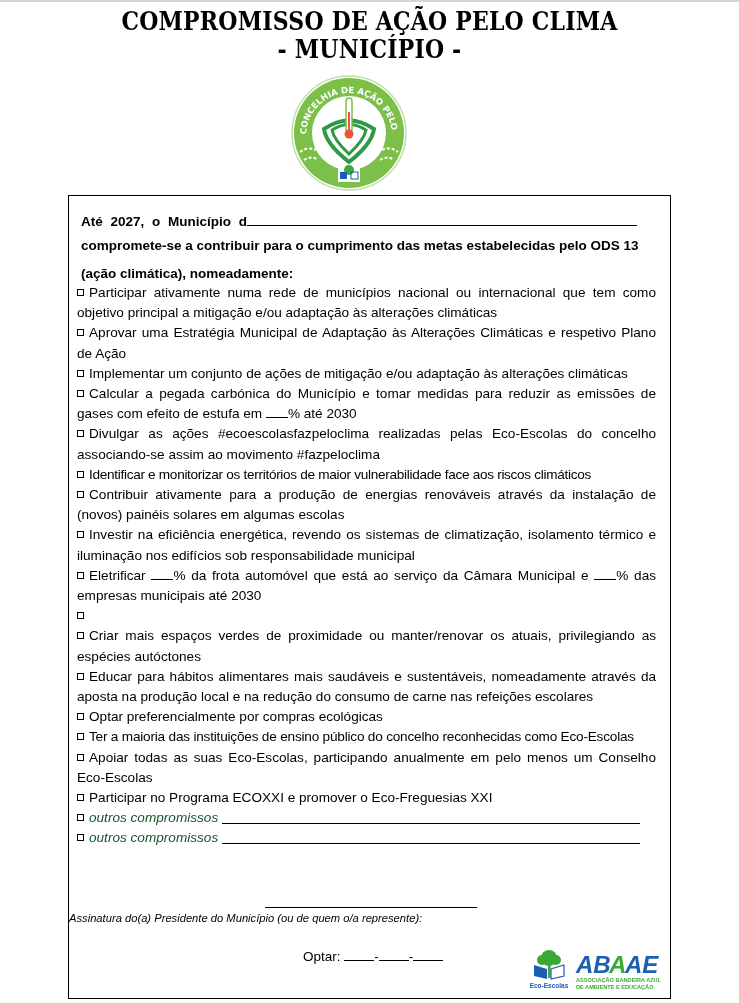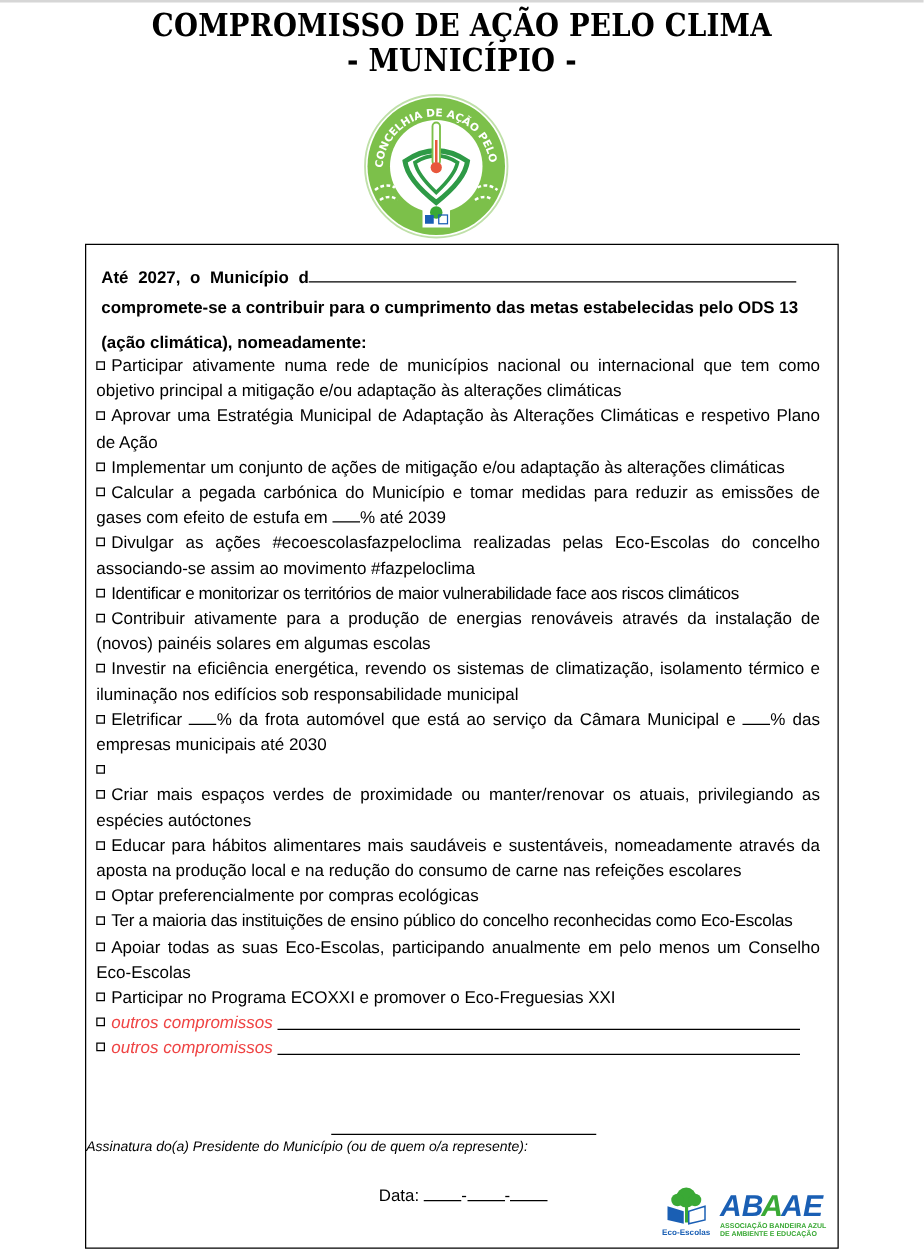--- a/index.html
+++ b/index.html
@@ -14,21 +14,21 @@
   .badge { position: absolute; left: 286px; top: 74px; width: 126px; height: 118px; }
   .box { position: absolute; left: 68px; top: 195px; width: 603px; height: 804px;
          border: 1px solid #000; box-sizing: border-box; }
   .intro { position: absolute; left: 12px; width: 580px; font-size: 13.5px; font-weight: bold; }
   .intro .fill { display: inline-block; border-bottom: 1px solid #000; height: 14px; vertical-align: baseline; }
   .items { position: absolute; left: 8px; top: 87px; width: 579px; font-size: 13.6px; line-height: 20.2px; }
   .item { text-align: justify; margin: 0; }
   .chk { display: inline-block; width: 7px; height: 7px; border: 1px solid #000; margin-right: 5px;
          vertical-align: 1px; box-sizing: border-box; }
   .blank { display: inline-block; width: 22px; border-bottom: 1px solid #000; height: 12px; }
-  .other { color: #ef4444; font-style: italic; }
+  .other { color: #14532d; font-style: italic; }
   .other-line { display: inline-block; border-bottom: 1px solid #000; height: 14px; vertical-align: -2px; }
   .sigline { position: absolute; left: 196px; top: 711px; width: 212px; border-bottom: 1px solid #000; }
   .siglabel { position: absolute; left: 0; top: 716px; width: 603px; text-align: left;
               font-size: 11.2px; font-style: italic; }
   .date { position: absolute; left: 234px; top: 752px; font-size: 13.5px; }
   .date .dl { display: inline-block; width: 30px; border-bottom: 1px solid #000; height: 12px; }
   .eco-logo { position: absolute; left: 459px; top: 752px; width: 42px; height: 42px; }
   .abaae { position: absolute; left: 505px; top: 755px; width: 92px; height: 40px; }
 </style>
 </head>
@@ -65,42 +65,42 @@
   <div class="intro" style="top:15px;">
     <span style="word-spacing:4px;">Até 2027, o Município d</span><span class="fill" style="width:390px;"></span>
   </div>
   <div class="intro" style="top:42px;">compromete-se a contribuir para o cumprimento das metas estabelecidas pelo ODS 13</div>
   <div class="intro" style="top:70px;">(ação climática), nomeadamente:</div>
 
   <div class="items">
     <p class="item"><span class="chk"></span><span>Participar ativamente numa rede de municípios nacional ou internacional que tem como objetivo principal a mitigação e/ou adaptação às alterações climáticas</span></p>
     <p class="item"><span class="chk"></span><span>Aprovar uma Estratégia Municipal de Adaptação às Alterações Climáticas e respetivo Plano de Ação</span></p>
     <p class="item"><span class="chk"></span><span>Implementar um conjunto de ações de mitigação e/ou adaptação às alterações climáticas</span></p>
-    <p class="item"><span class="chk"></span><span>Calcular a pegada carbónica do Município e tomar medidas para reduzir as emissões de gases com efeito de estufa em </span><span class="blank"></span><span>% até 2039</span></p>
+    <p class="item"><span class="chk"></span><span>Calcular a pegada carbónica do Município e tomar medidas para reduzir as emissões de gases com efeito de estufa em </span><span class="blank"></span><span>% até 2030</span></p>
     <p class="item"><span class="chk"></span><span>Divulgar as ações #ecoescolasfazpeloclima realizadas pelas Eco-Escolas do concelho associando-se assim ao movimento #fazpeloclima</span></p>
     <p class="item"><span class="chk"></span><span style="letter-spacing:-0.3px;">Identificar e monitorizar os territórios de maior vulnerabilidade face aos riscos climáticos</span></p>
     <p class="item"><span class="chk"></span><span>Contribuir ativamente para a produção de energias renováveis através da instalação de (novos) painéis solares em algumas escolas</span></p>
     <p class="item"><span class="chk"></span><span>Investir na eficiência energética, revendo os sistemas de climatização, isolamento térmico e iluminação nos edifícios sob responsabilidade municipal</span></p>
     <p class="item"><span class="chk"></span><span>Eletrificar </span><span class="blank"></span><span>%  da frota automóvel que está ao serviço da Câmara Municipal e </span><span class="blank"></span><span>%  das empresas municipais até 2030</span></p>
     <p class="item"><span class="chk"></span></p>
     <p class="item"><span class="chk"></span><span>Criar mais espaços verdes de proximidade ou manter/renovar os atuais, privilegiando as espécies autóctones</span></p>
     <p class="item"><span class="chk"></span><span>Educar para hábitos alimentares mais saudáveis e sustentáveis, nomeadamente através da aposta na produção local e na redução do consumo de carne nas refeições escolares</span></p>
     <p class="item"><span class="chk"></span><span>Optar preferencialmente por compras ecológicas</span></p>
     <p class="item"><span class="chk"></span><span style="letter-spacing:-0.2px;">Ter a maioria das instituições de ensino público do concelho reconhecidas como Eco-Escolas</span></p>
     <p class="item"><span class="chk"></span><span>Apoiar todas as suas Eco-Escolas, participando anualmente em pelo menos um Conselho Eco-Escolas</span></p>
     <p class="item"><span class="chk"></span><span>Participar no Programa ECOXXI e promover o Eco-Freguesias XXI</span></p>
     <p class="item"><span class="chk"></span><span class="other">outros compromissos</span> <span class="other-line" style="width:418px;"></span></p>
     <p class="item"><span class="chk"></span><span class="other">outros compromissos</span> <span class="other-line" style="width:418px;"></span></p>
   </div>
 
   <div class="sigline"></div>
   <div class="siglabel">Assinatura do(a) Presidente do Município (ou de quem o/a represente):</div>
 
   <div class="date">
-    <span>Data:</span>
+    <span>Optar:</span>
     <span class="dl"></span><span>-</span><span class="dl"></span><span>-</span><span class="dl"></span>
   </div>
 
   <svg class="eco-logo" viewBox="0 0 42 42">
     <circle cx="21" cy="10" r="8" fill="#3aa935"></circle>
     <circle cx="14" cy="12" r="5" fill="#3aa935"></circle>
     <circle cx="28" cy="12" r="5" fill="#3aa935"></circle>
     <rect x="20" y="14" width="2.5" height="16" fill="#3aa935"></rect>
     <path d="M6 17 L19 21 L19 31 L6 28 Z" fill="#1a5fb4"></path>
     <path d="M36 17 L23 21 L23 31 L36 28 Z" fill="#ffffff" stroke="#1a5fb4" stroke-width="1.2"></path>

